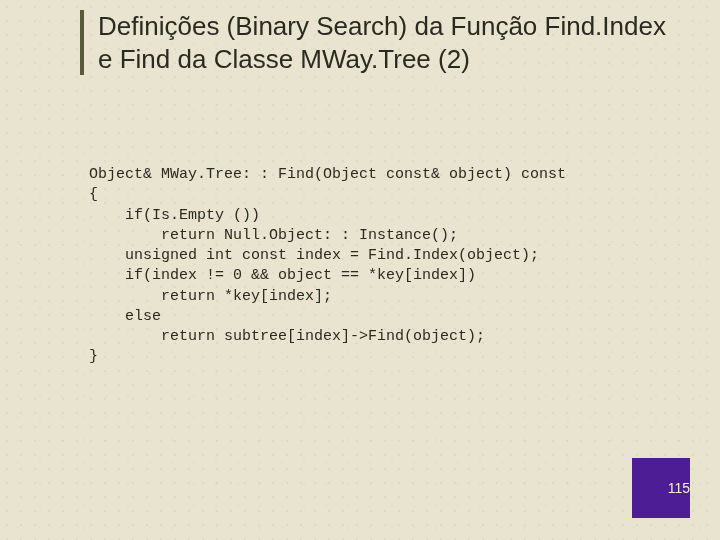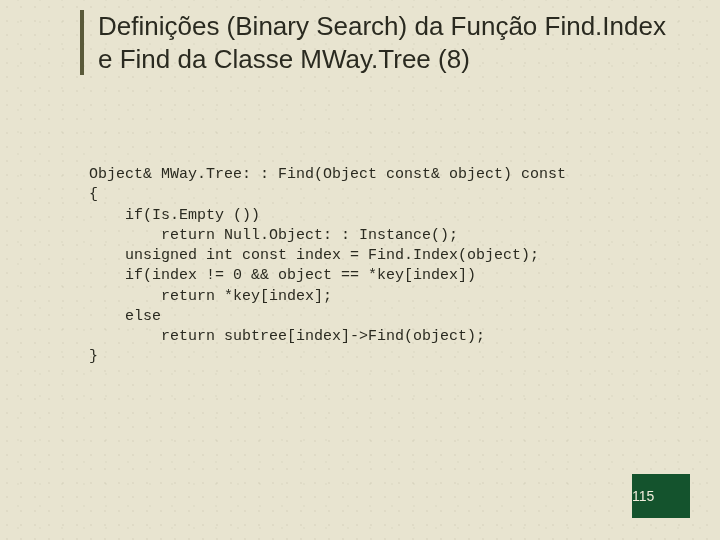--- a/index.html
+++ b/index.html
@@ -52,37 +52,37 @@
     line-height: 1.35;
     color: #2a2a20;
     white-space: pre;
     margin-left: 43px;
   }
   .page-footer {
     position: absolute;
     right: 30px;
     bottom: 22px;
     width: 58px;
-    height: 44px;
-    background: #14532d;
+    height: 60px;
+    background: #4c1d95;
     display: flex;
     align-items: center;
-    justify-content: flex-start;
+    justify-content: flex-end;
   }
   .page-footer span {
     color: #f2eedd;
     font-family: Verdana, Geneva, sans-serif;
     font-size: 14px;
   }
 </style>
 </head>
 <body>
 
 <div class="title-block">
-  <h1>Definições (Binary Search) da Função Find.Index e Find da Classe MWay.Tree (8)</h1>
+  <h1>Definições (Binary Search) da Função Find.Index e Find da Classe MWay.Tree (2)</h1>
 </div>
 
 <pre class="code-block">Object&amp; MWay.Tree: : Find(Object const&amp; object) const
 {
     if(Is.Empty ())
         return Null.Object: : Instance();
     unsigned int const index = Find.Index(object);
     if(index != 0 &amp;&amp; object == *key[index])
         return *key[index];
     else

